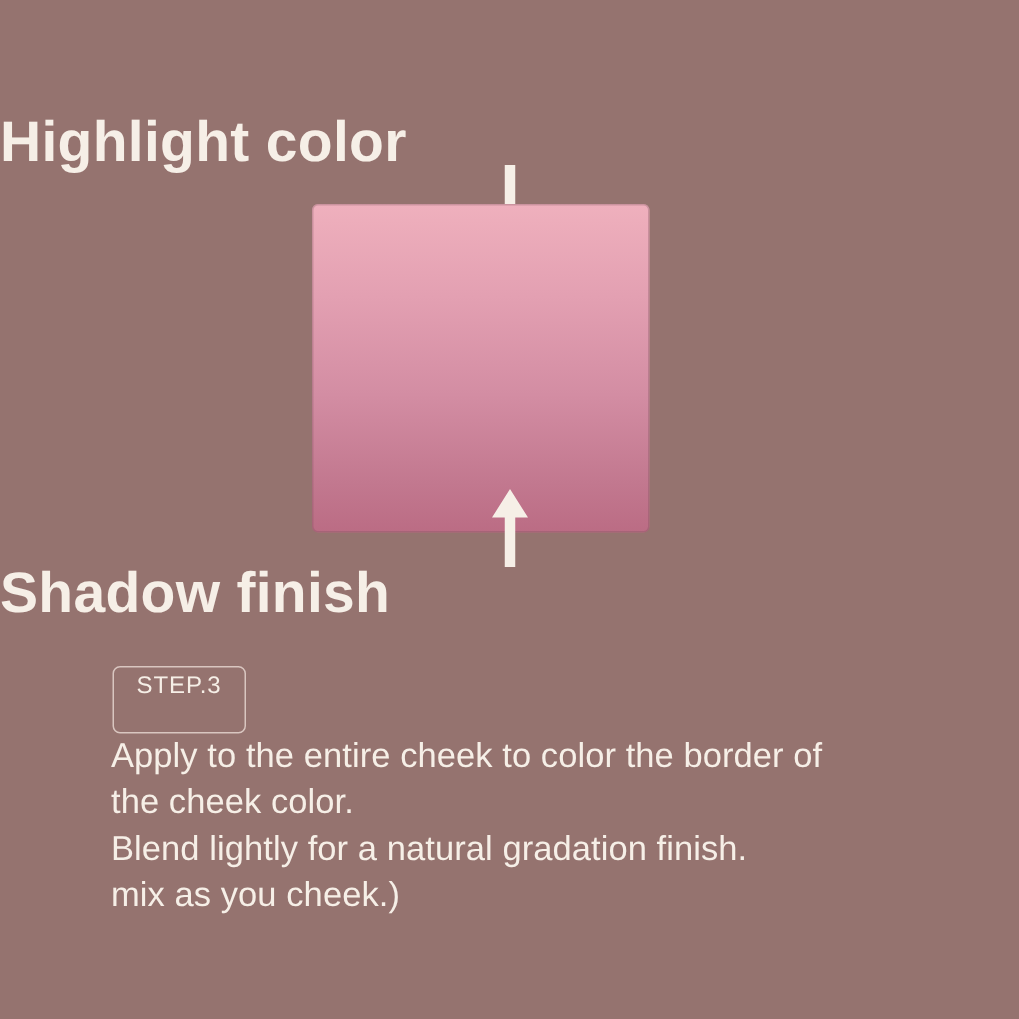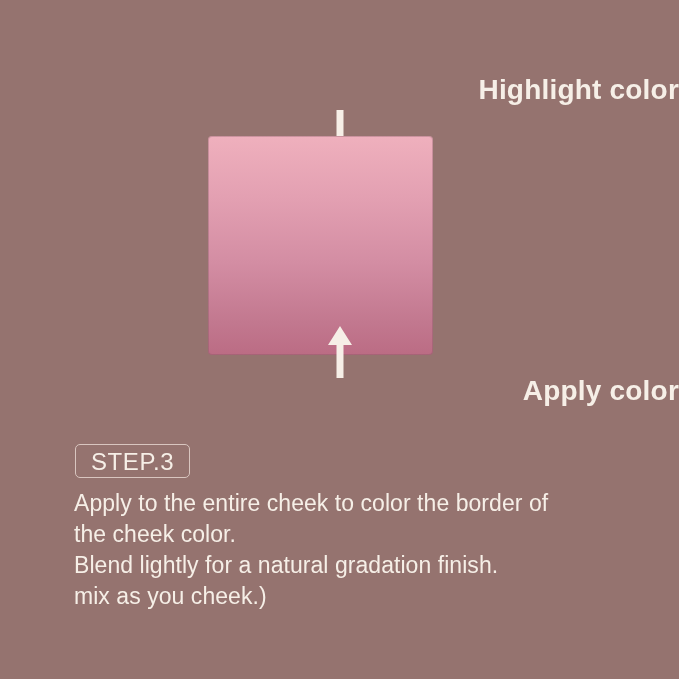--- a/index.html
+++ b/index.html
@@ -17,23 +17,23 @@
     width: 679px;
     height: 679px;
     background: #95736f;
   }
 
   
   .axis-label {
     position: absolute;
     left: 0;
     width: 679px;
-    text-align: right;
+    text-align: left;
     color: #f6efe7;
-    font-size: 28px;
+    font-size: 38px;
     font-weight: bold;
     letter-spacing: 0.2px;
     line-height: 1;
     white-space: nowrap;
   }
   #highlight-label { top: 76px; }
   #shadow-label    { top: 377px; }
 
   
   #swatch {
@@ -55,25 +55,25 @@
   }
   #arrow-down { top: 110px; }
   #arrow-up   { top: 326px; }
   .arrow svg { display: block; }
 
   
   #step-badge {
     position: absolute;
     left: 75px;
     top: 444px;
-    padding: 4px 15px 2px 15px;
+    padding: 4px 15px 22px 15px;
     border: 1px solid #d9c6c0;
     border-radius: 5px;
     color: #f6efe7;
-    font-size: 24px;
+    font-size: 16px;
     line-height: 1.08;
     letter-spacing: 0.6px;
     white-space: nowrap;
   }
 
   
   #description {
     position: absolute;
     left: 74px;
     top: 488px;
@@ -101,21 +101,21 @@
   </div>
 
   <div id="swatch"></div>
 
   <div id="arrow-up" class="arrow">
     <svg width="30" height="52" viewBox="0 0 30 52" aria-hidden="true">
       <path d="M15 0 L27 19 H18.5 V52 H11.5 V19 H3 Z" fill="#f6efe7"></path>
     </svg>
   </div>
 
-  <div id="shadow-label" class="axis-label">Apply color</div>
+  <div id="shadow-label" class="axis-label">Shadow finish</div>
 
   <div id="step-badge">STEP.3</div>
 
   <div id="description">
     <p>Apply to the entire cheek to color the border of</p>
     <p>the cheek color.</p>
     <p>Blend lightly for a natural gradation finish.</p>
     <p>mix as you cheek.)</p>
   </div>
 

